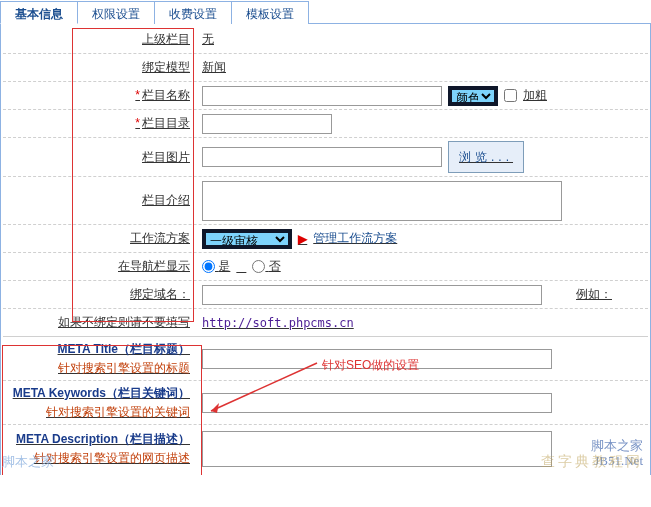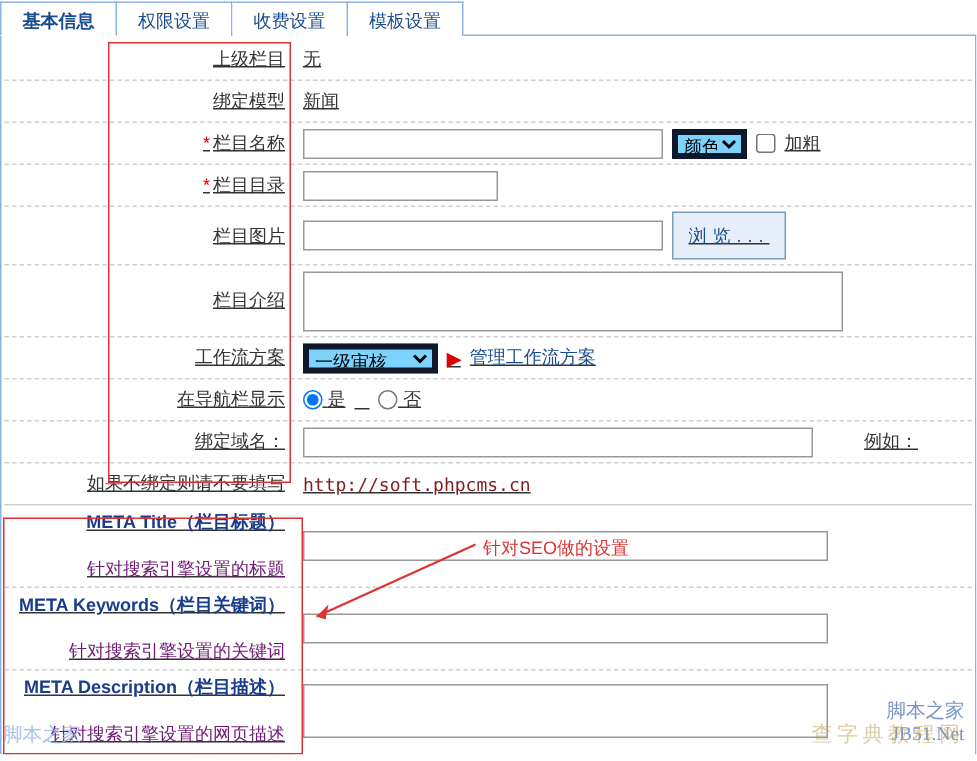--- a/index.html
+++ b/index.html
@@ -53,23 +53,23 @@
   color: #333;
   font-size: 12px;
 }
 .label-col .req { color: #d00; margin-right: 2px; }
 .label-col.meta-label {
   color: #1a3c8b;
   font-weight: bold;
 }
 .label-col .sub {
   display: block;
-  color: #701a75;
+  color: #c2410c;
   font-weight: normal;
-  margin-top: 14px;
+  margin-top: 2px;
 }
 .value-col {
   flex: 1;
   display: flex;
   align-items: center;
   gap: 6px;
   padding-left: 4px;
 }
 .txt { color: #333; }
 input[type="text"].field {
@@ -104,21 +104,21 @@
   color: #1a4d8f;
   padding: 1px 10px;
   height: 32px;
   cursor: pointer;
   font-size: 12px;
   letter-spacing: 4px;
 }
 .link { color: #1a4d8f; text-decoration: none; cursor: pointer; }
 .arrow { color: #d00; font-weight: bold; }
 .hint { color: #333; }
-.url-text { font-family: monospace; color: #7f1d1d; }
+.url-text { font-family: monospace; color: #4c1d95; }
 
 
 .page-wrap { position: relative; }
 .redbox1, .redbox2, .arrow-svg {
   position: absolute;
   border: 1px solid #d33;
   pointer-events: none;
 }
 .redbox1 { left: 72px; top: 28px; width: 122px; height: 294px; }
 .redbox2 { left: 2px; top: 345px; width: 200px; height: 158px; }

